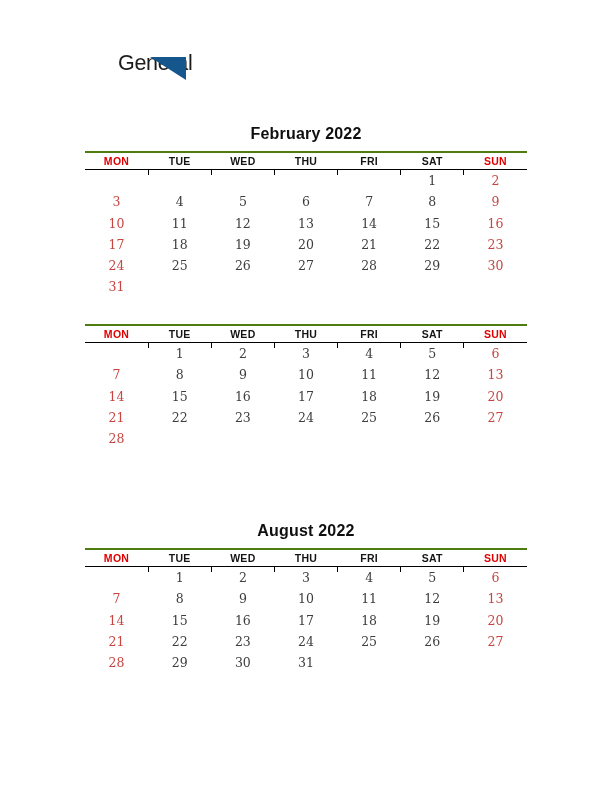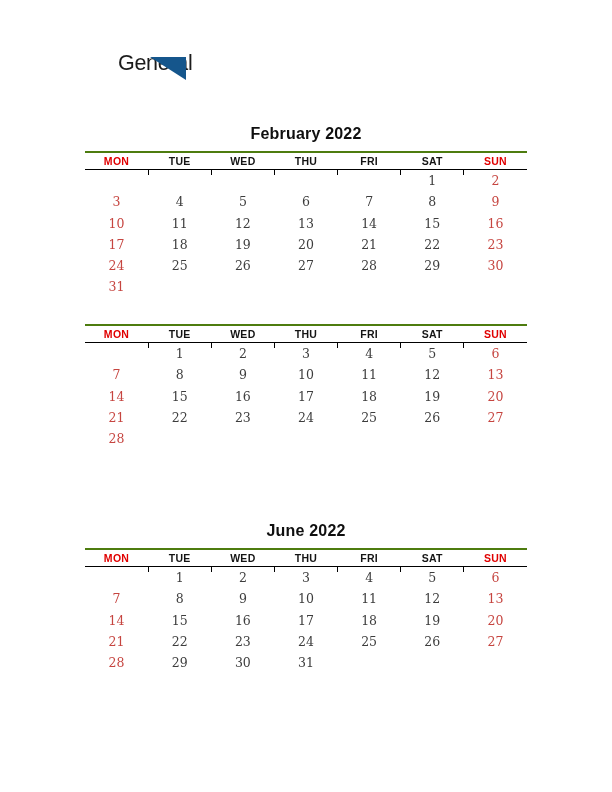--- a/index.html
+++ b/index.html
@@ -218,21 +218,21 @@
             <div class="day-cell"></div>
             <div class="day-cell"></div>
             <div class="day-cell"></div>
             <div class="day-cell"></div>
             <div class="day-cell"></div>
             <div class="day-cell red"></div>
           </div>
         </div>
       </section>
       <section class="month" id="m2">
-        <h2 class="month-title">June 2022</h2>
+        <h2 class="month-title">August 2022</h2>
         <div class="cal-table">
           <div class="header-row">
             <div class="day-head red">MON</div>
             <div class="day-head">TUE</div>
             <div class="day-head">WED</div>
             <div class="day-head">THU</div>
             <div class="day-head">FRI</div>
             <div class="day-head">SAT</div>
             <div class="day-head red">SUN</div>
           </div>

